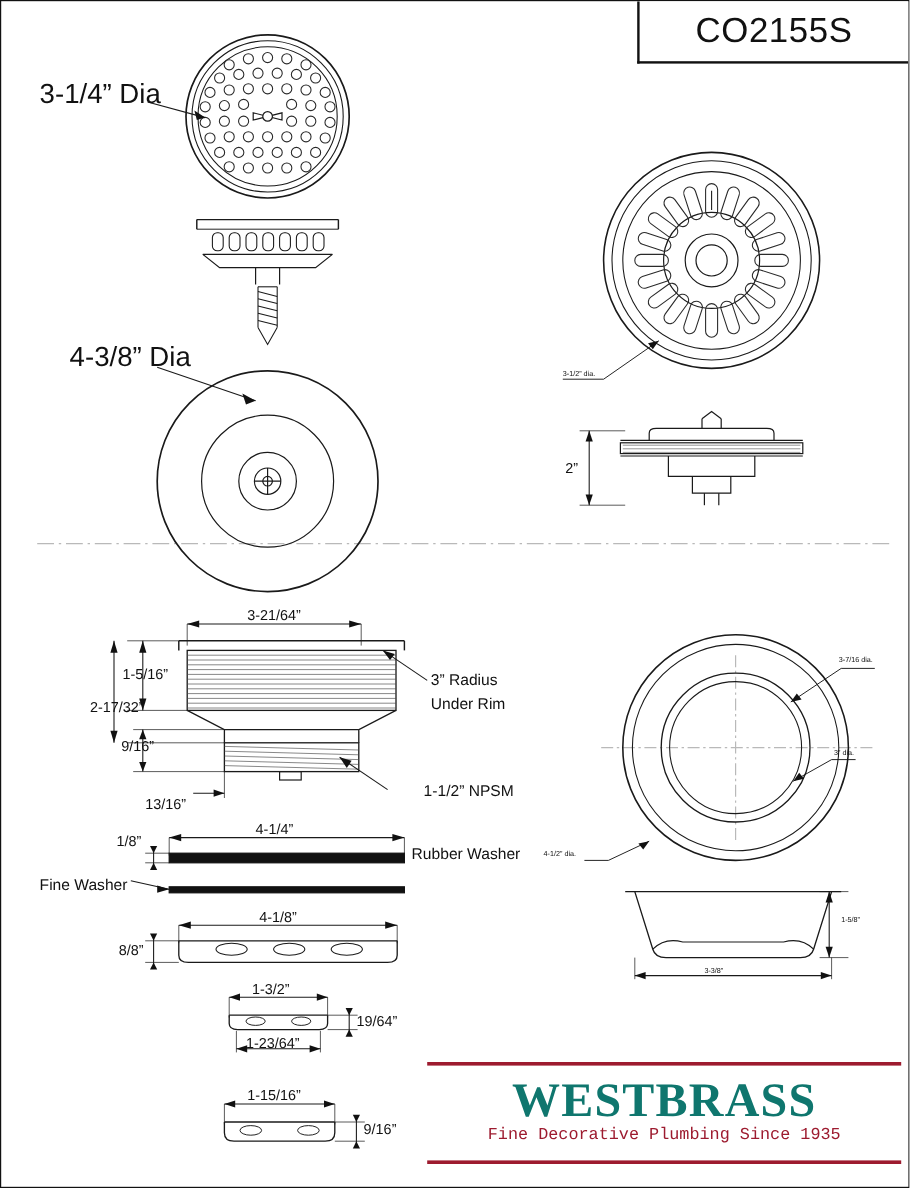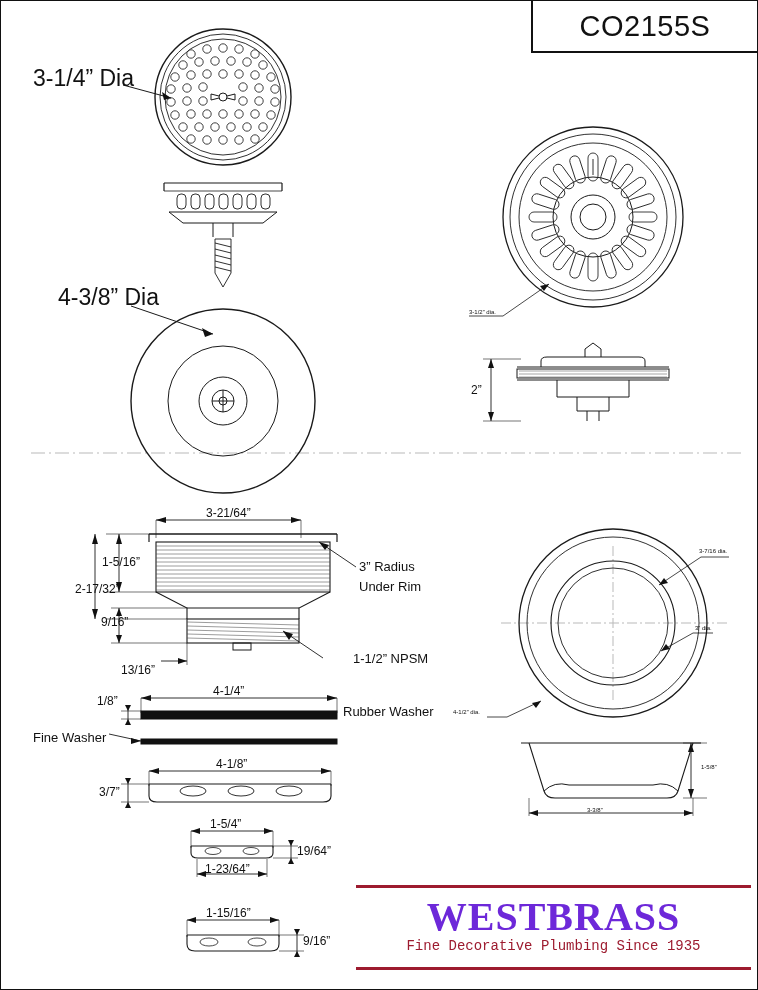--- a/index.html
+++ b/index.html
@@ -85,21 +85,21 @@
   .logo-word {
     position: absolute;
     left: 0;
     top: 8px;
     width: 395px;
     text-align: center;
     font-family: "Liberation Serif", serif;
     font-weight: bold;
     font-size: 40px;
     letter-spacing: 1px;
-    color: #6d28d9;
+    color: #0f766e;
   }
   .logo-tag {
     position: absolute;
     left: 0;
     top: 53px;
     width: 395px;
     text-align: center;
     font-family: Liberation Mono, monospace;
     font-size: 14px;
     color: #9d1b2f;
@@ -525,23 +525,23 @@
 
   <div class="dim med" style="left:358px; top:558px;">3” Radius</div>
   <div class="dim med" style="left:358px; top:578px;">Under Rim</div>
   <div class="dim med" style="left:320px; top:650px;margin-left:32px;">1-1/2” NPSM</div>
 
   <div class="dim" style="left:96px; top:693px;">1/8”</div>
   <div class="dim" style="left:212px; top:683px;">4-1/4”</div>
   <div class="dim med" style="left:342px; top:703px;">Rubber Washer</div>
   <div class="dim med" style="left:32px; top:729px;">Fine Washer</div>
   <div class="dim" style="left:215px; top:756px;">4-1/8”</div>
-  <div class="dim" style="left:98px; top:784px;">3/7”</div>
-
-  <div class="dim" style="left:209px; top:816px;">1-5/4”</div>
+  <div class="dim" style="left:98px; top:784px;">8/8”</div>
+
+  <div class="dim" style="left:209px; top:816px;">1-3/2”</div>
   <div class="dim" style="left:296px; top:843px;">19/64”</div>
   <div class="dim" style="left:204px; top:861px;">1-23/64”</div>
 
   <div class="dim" style="left:205px; top:905px;text-align:center;">1-15/16”</div>
   <div class="dim" style="left:302px; top:933px;">9/16”</div>
 
   <div class="dim tiny" style="left:468px; top:308px;">3-1/2” dia.</div>
   <div class="dim" style="left:470px; top:382px;">2”</div>
   <div class="dim tiny" style="left:698px; top:547px;">3-7/16 dia.</div>
   <div class="dim tiny" style="left:694px; top:624px;">3” dia.</div>

